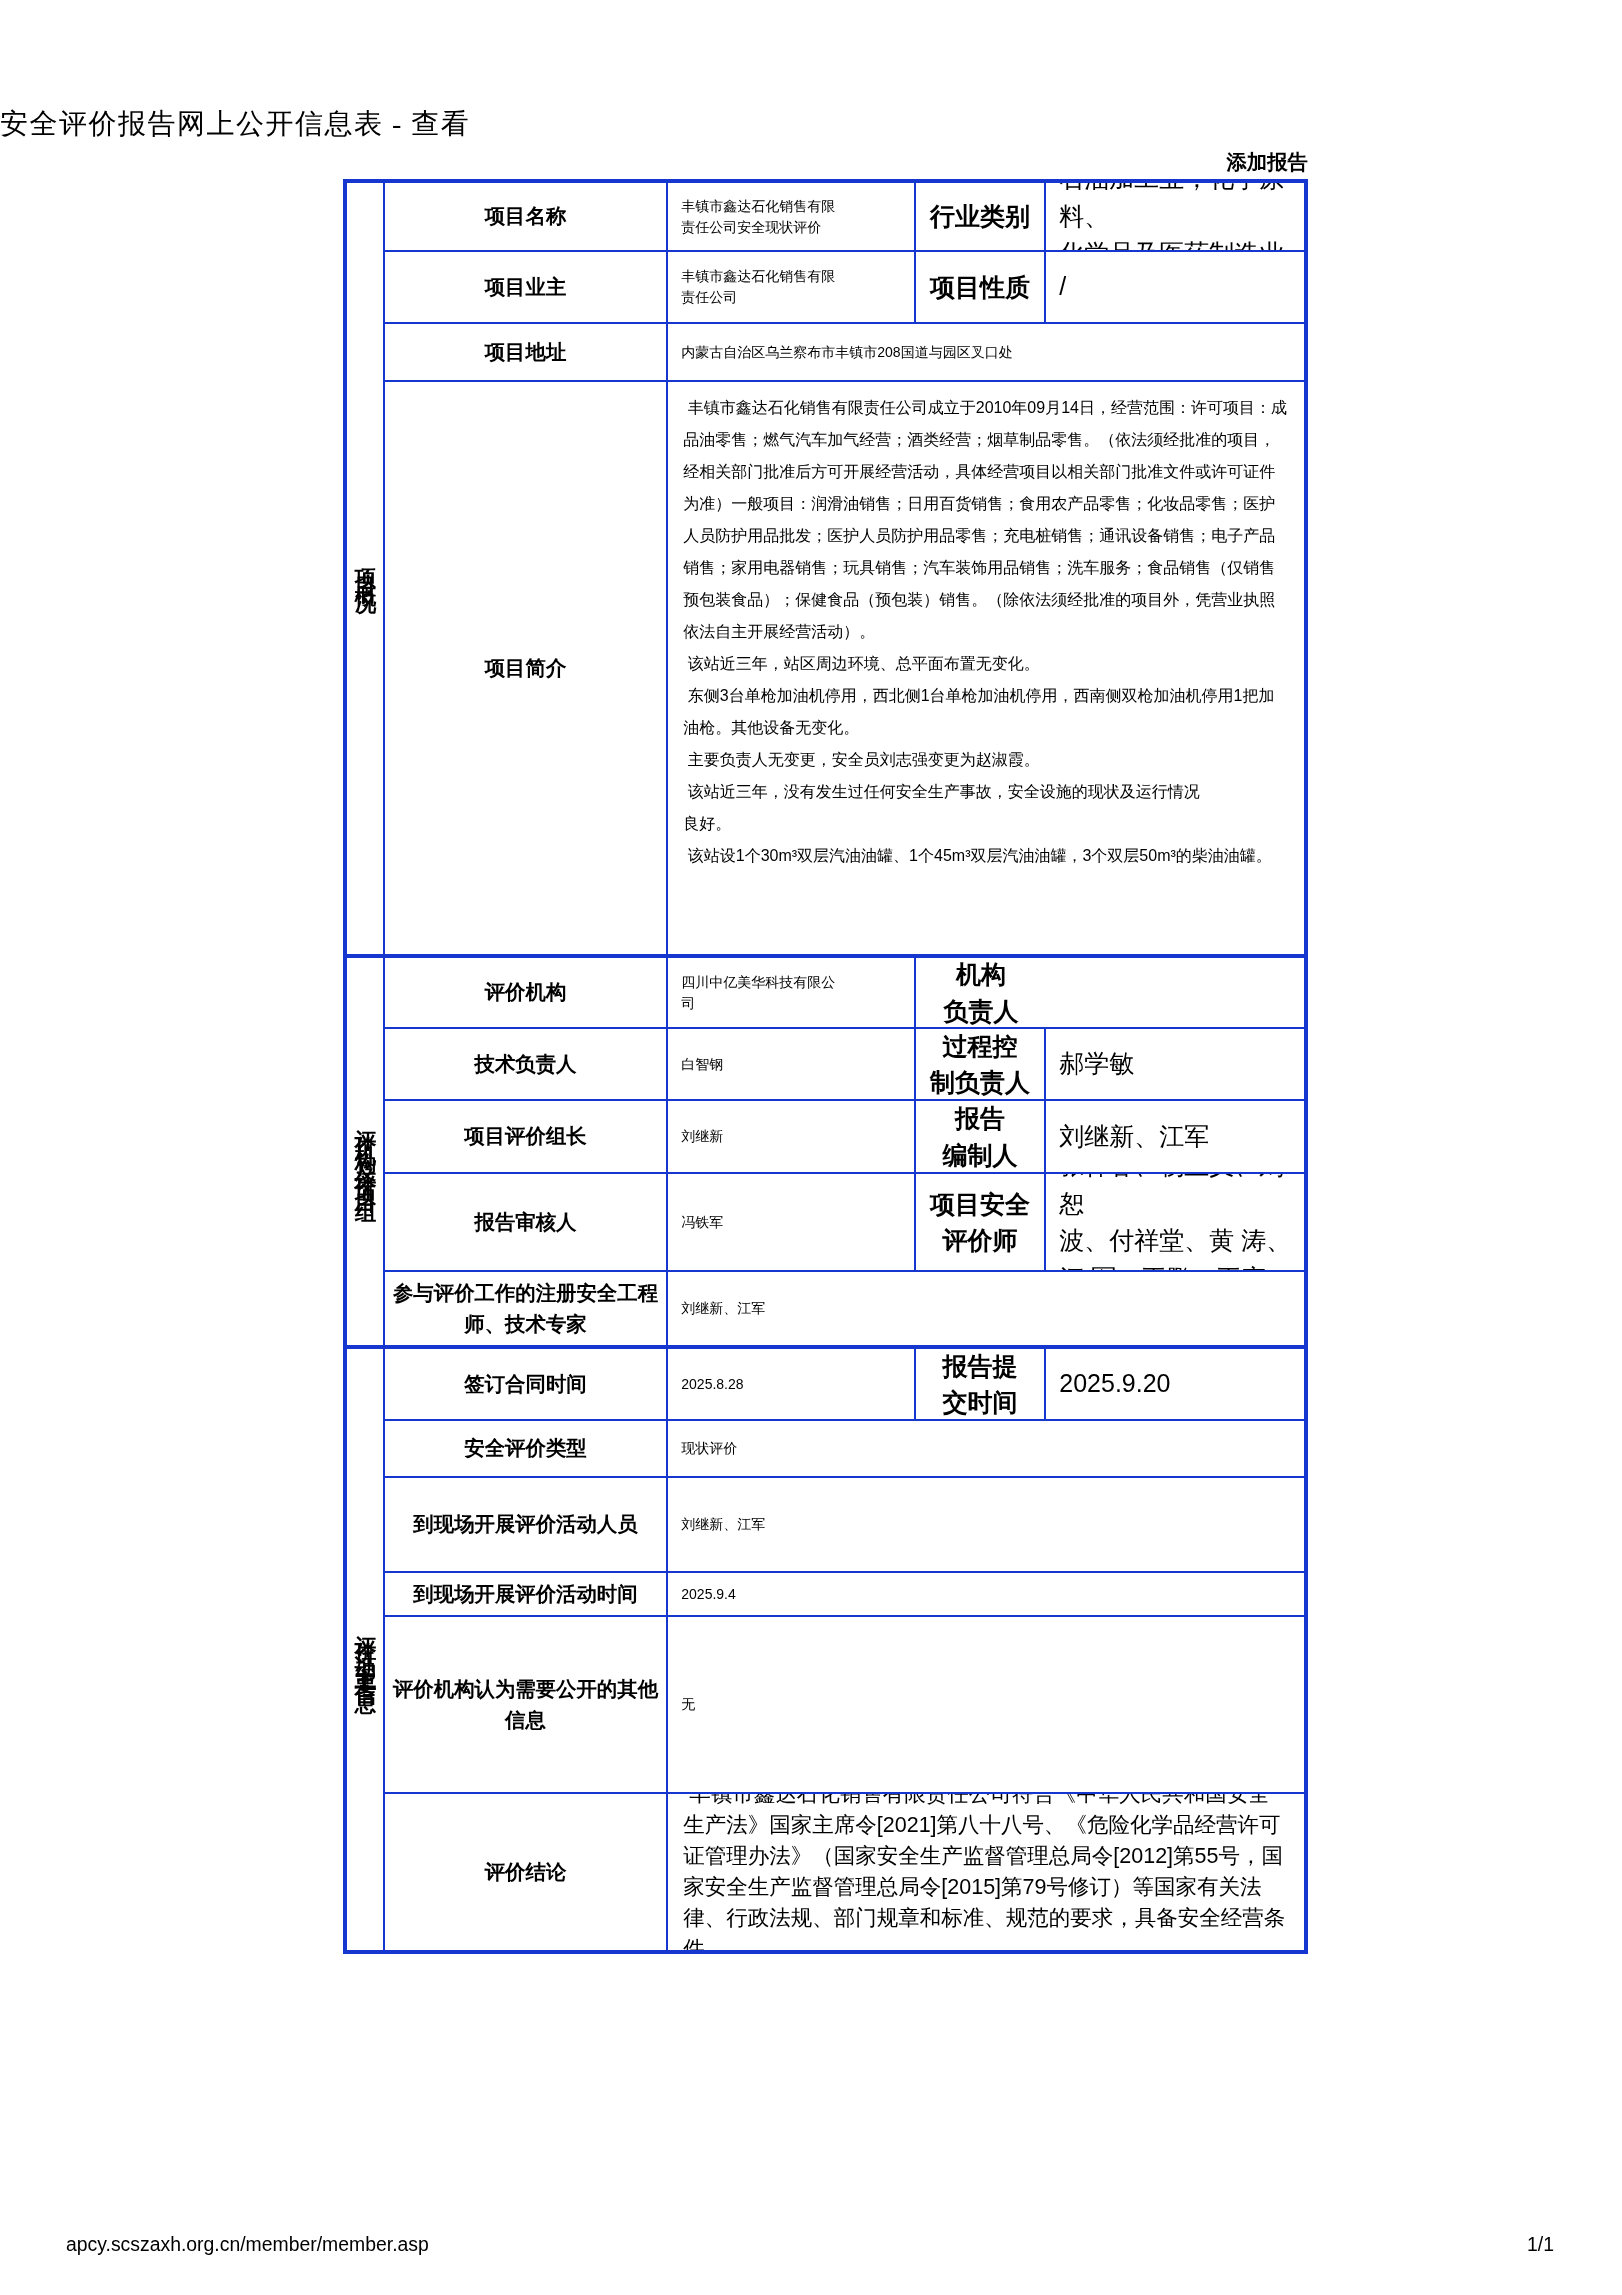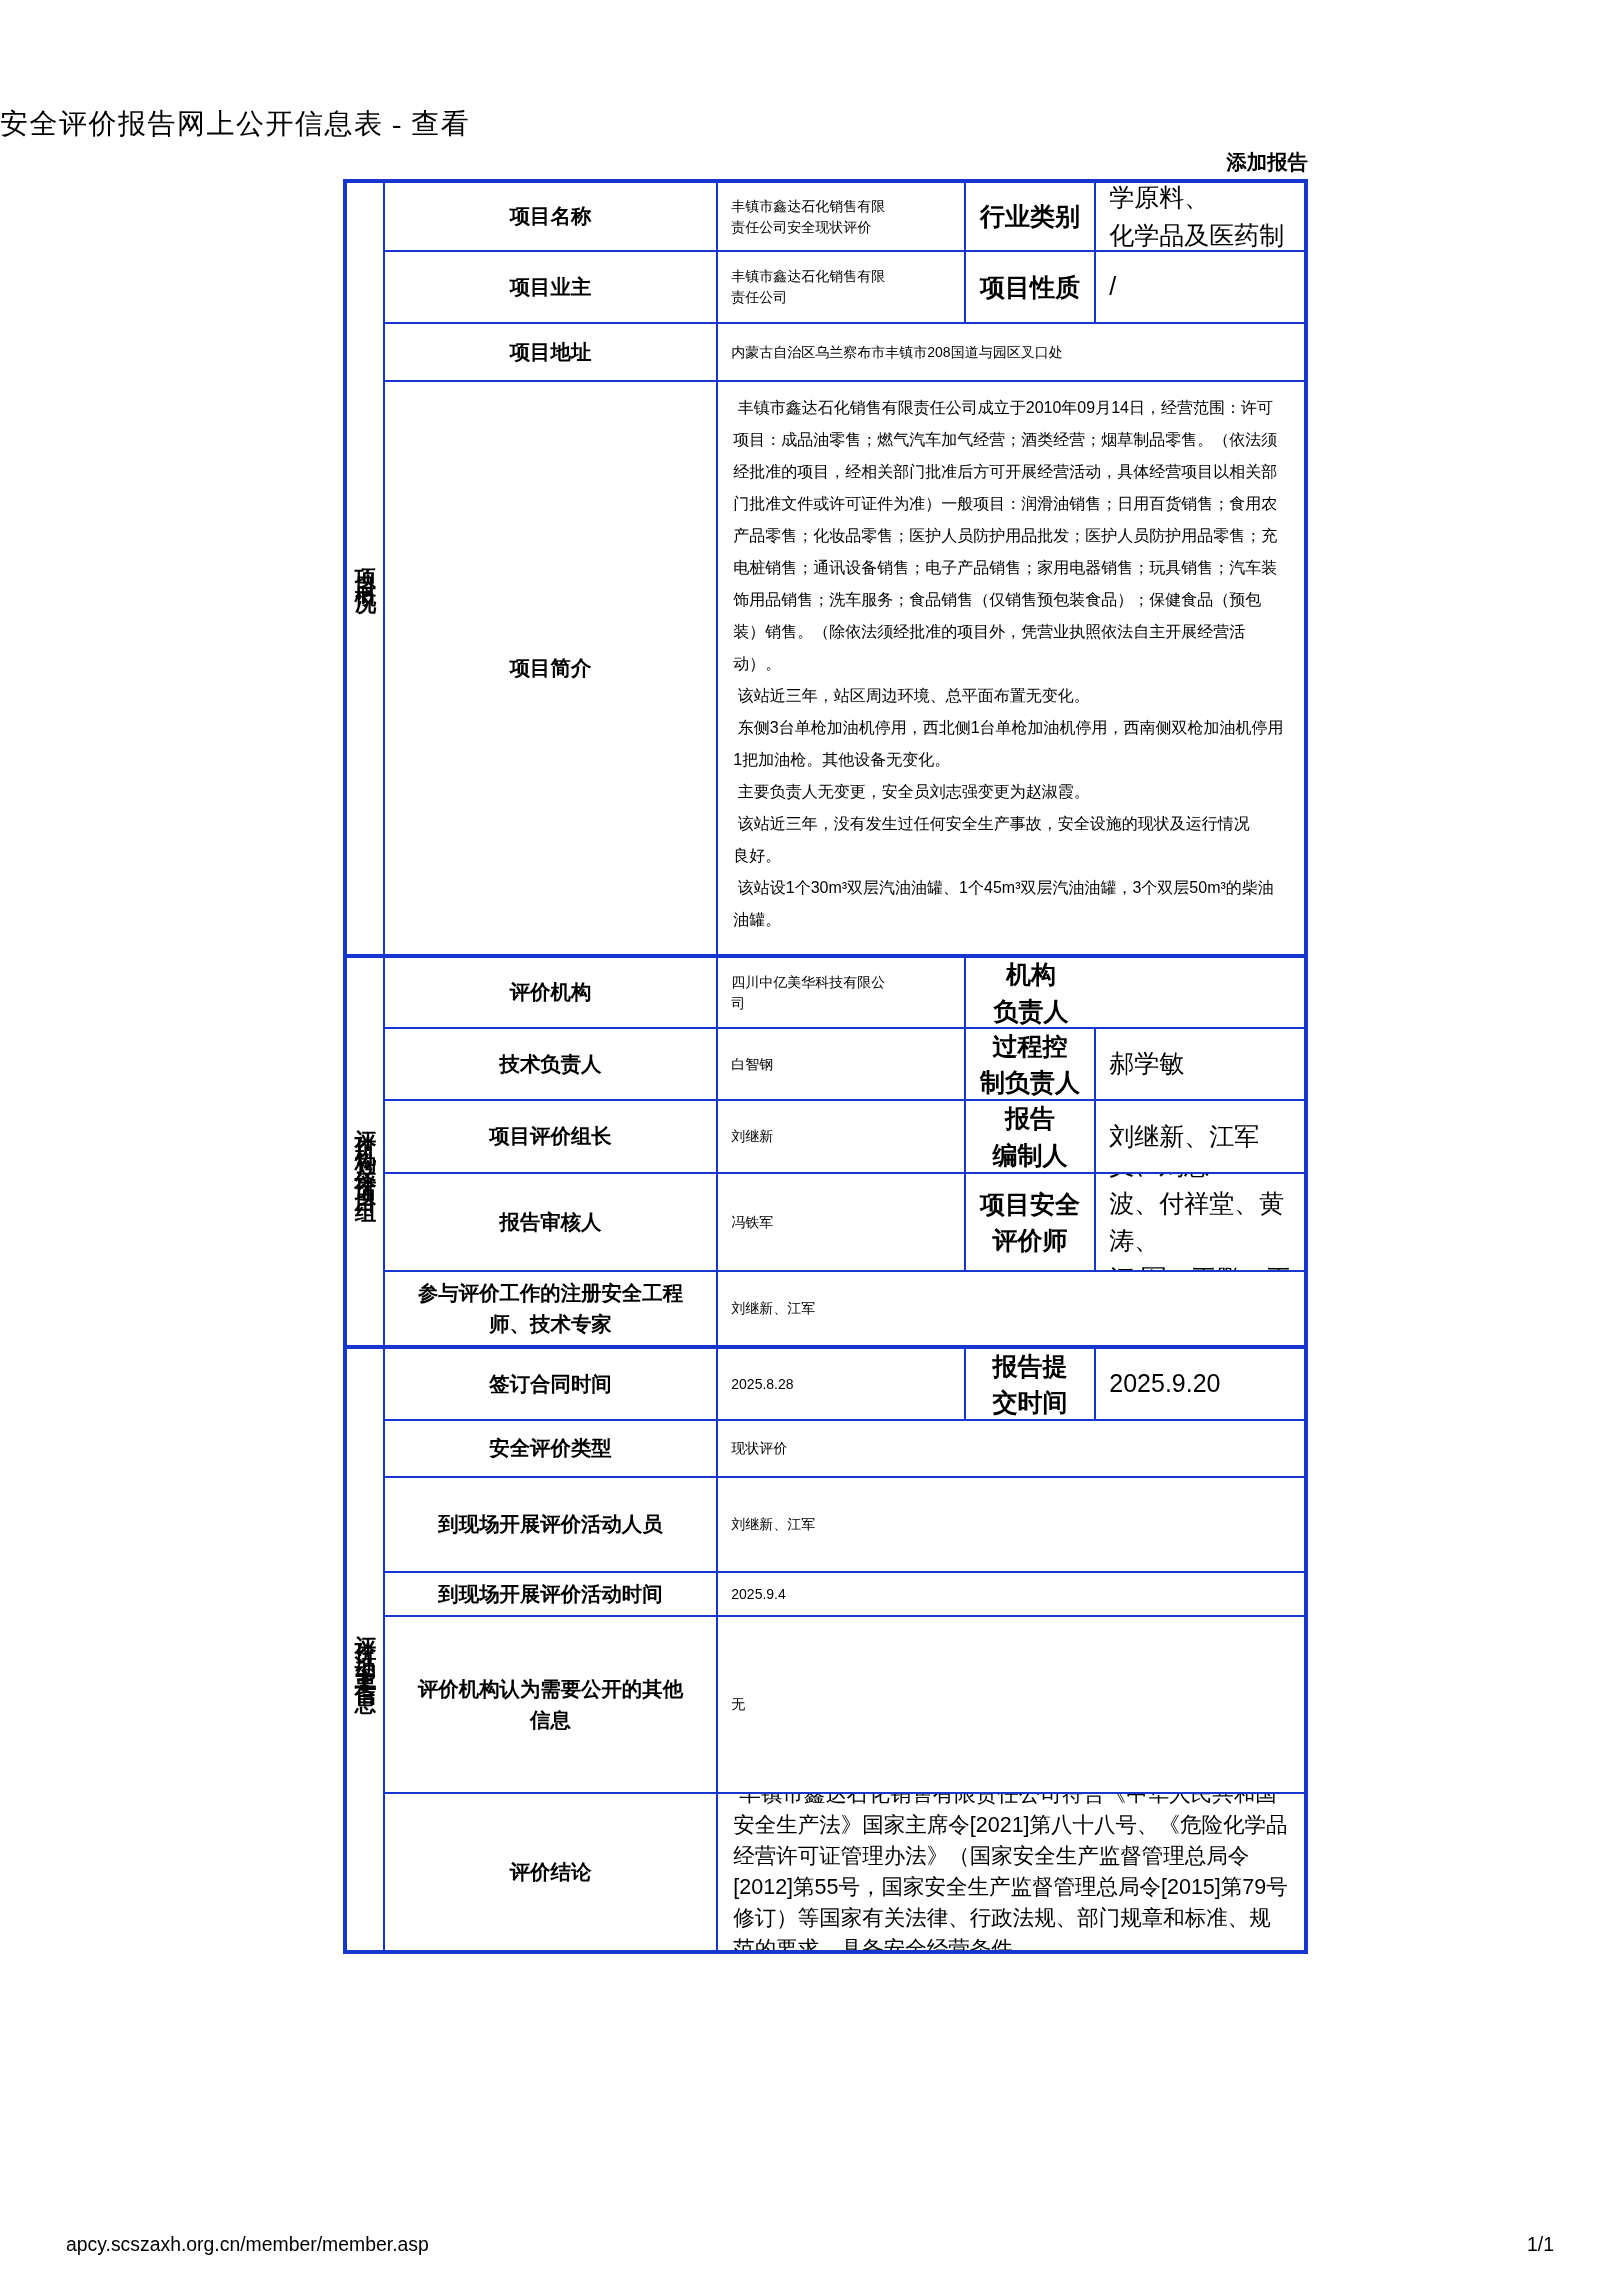--- a/index.html
+++ b/index.html
@@ -35,21 +35,21 @@
     writing-mode:vertical-rl;text-orientation:upright;
     font-size:21.5px;font-weight:700;letter-spacing:8.2px;line-height:36px;
   }
   .rows{flex:1;display:flex;flex-direction:column;min-width:0;}
   .row{display:flex;box-sizing:border-box;min-height:0;}
   .row + .row{border-top:2px solid #1537cf;}
   .cell{box-sizing:border-box;border-right:2px solid #1537cf;min-width:0;overflow:hidden;}
   .row .cell:last-child{border-right:none;}
 
   .lab{
-    width:333px;display:flex;align-items:center;justify-content:center;
+    width:283px;display:flex;align-items:center;justify-content:center;
     text-align:center;font-size:20.4px;font-weight:700;
     white-space:pre-line;line-height:1.5;padding:0 3.1px;
   }
   .val{
     width:248px;display:flex;align-items:center;
     font-size:14px;line-height:1.5;white-space:pre-line;
     padding:0 5.1px 0 13.3px;
   }
   .lab2{
     width:130px;display:flex;align-items:center;justify-content:center;

